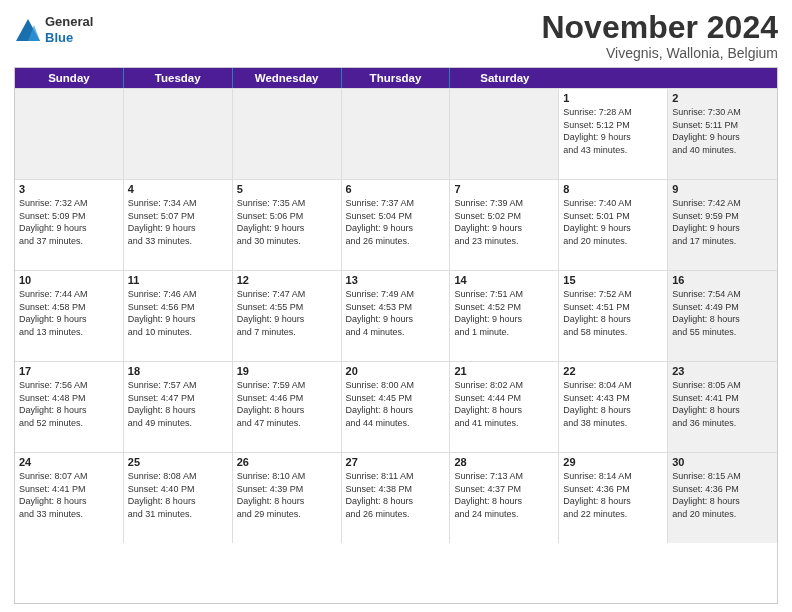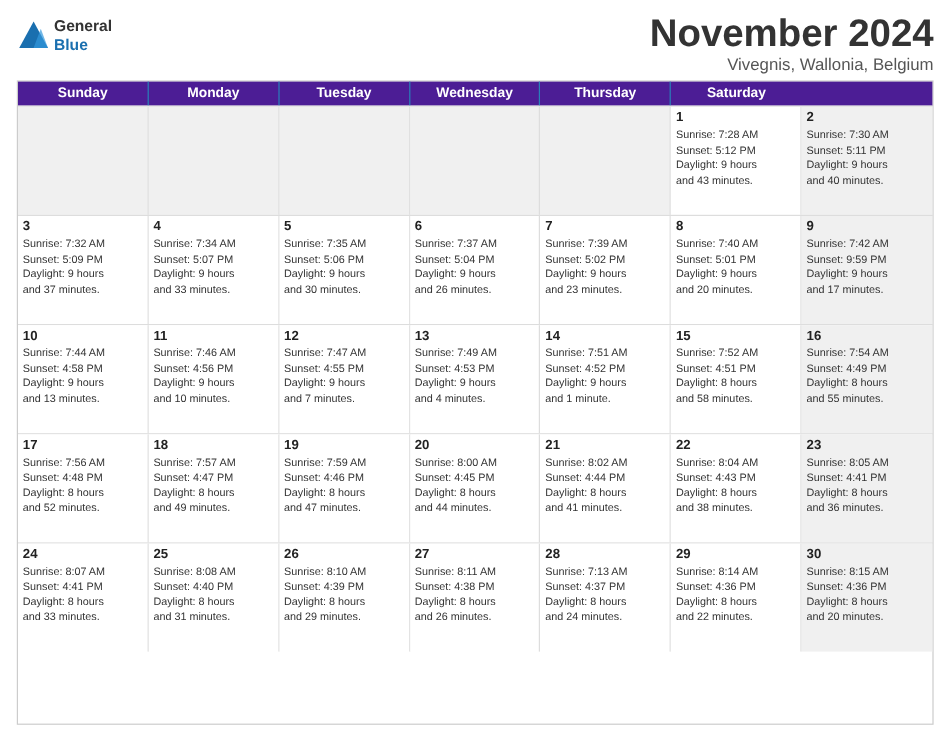--- a/index.html
+++ b/index.html
@@ -18,21 +18,21 @@
       padding: 10px 14px 8px 14px;
     }
     .header {
       display: flex;
       justify-content: space-between;
       align-items: flex-start;
       margin-bottom: 6px;
     }
     .logo {
       display: flex;
-      align-items: center;
+      align-items: flex-end;
       margin-top: 4px;
     }
     .logo-text {
       display: flex;
       flex-direction: column;
       font-size: 13px;
       font-weight: bold;
       line-height: 1.2;
       color: #333;
     }
@@ -125,21 +125,20 @@
     </div>
     <div class="title-block">
       <div class="month-title">November 2024</div>
       <div class="location">Vivegnis, Wallonia, Belgium</div>
     </div>
   </div>
 
   <div class="calendar">
     <div class="cal-header">
     <div class="cal-header-cell">Sunday</div>
-        <div class="cal-header-cell">Monday</div>
         <div class="cal-header-cell">Tuesday</div>
         <div class="cal-header-cell">Wednesday</div>
         <div class="cal-header-cell">Thursday</div>
         <div class="cal-header-cell">Saturday</div>
       </div>
     <div class="cal-body">
     <div class="cal-row">
           <div class="cal-cell empty shaded"></div>
           <div class="cal-cell empty shaded"></div>
           <div class="cal-cell empty shaded"></div>

